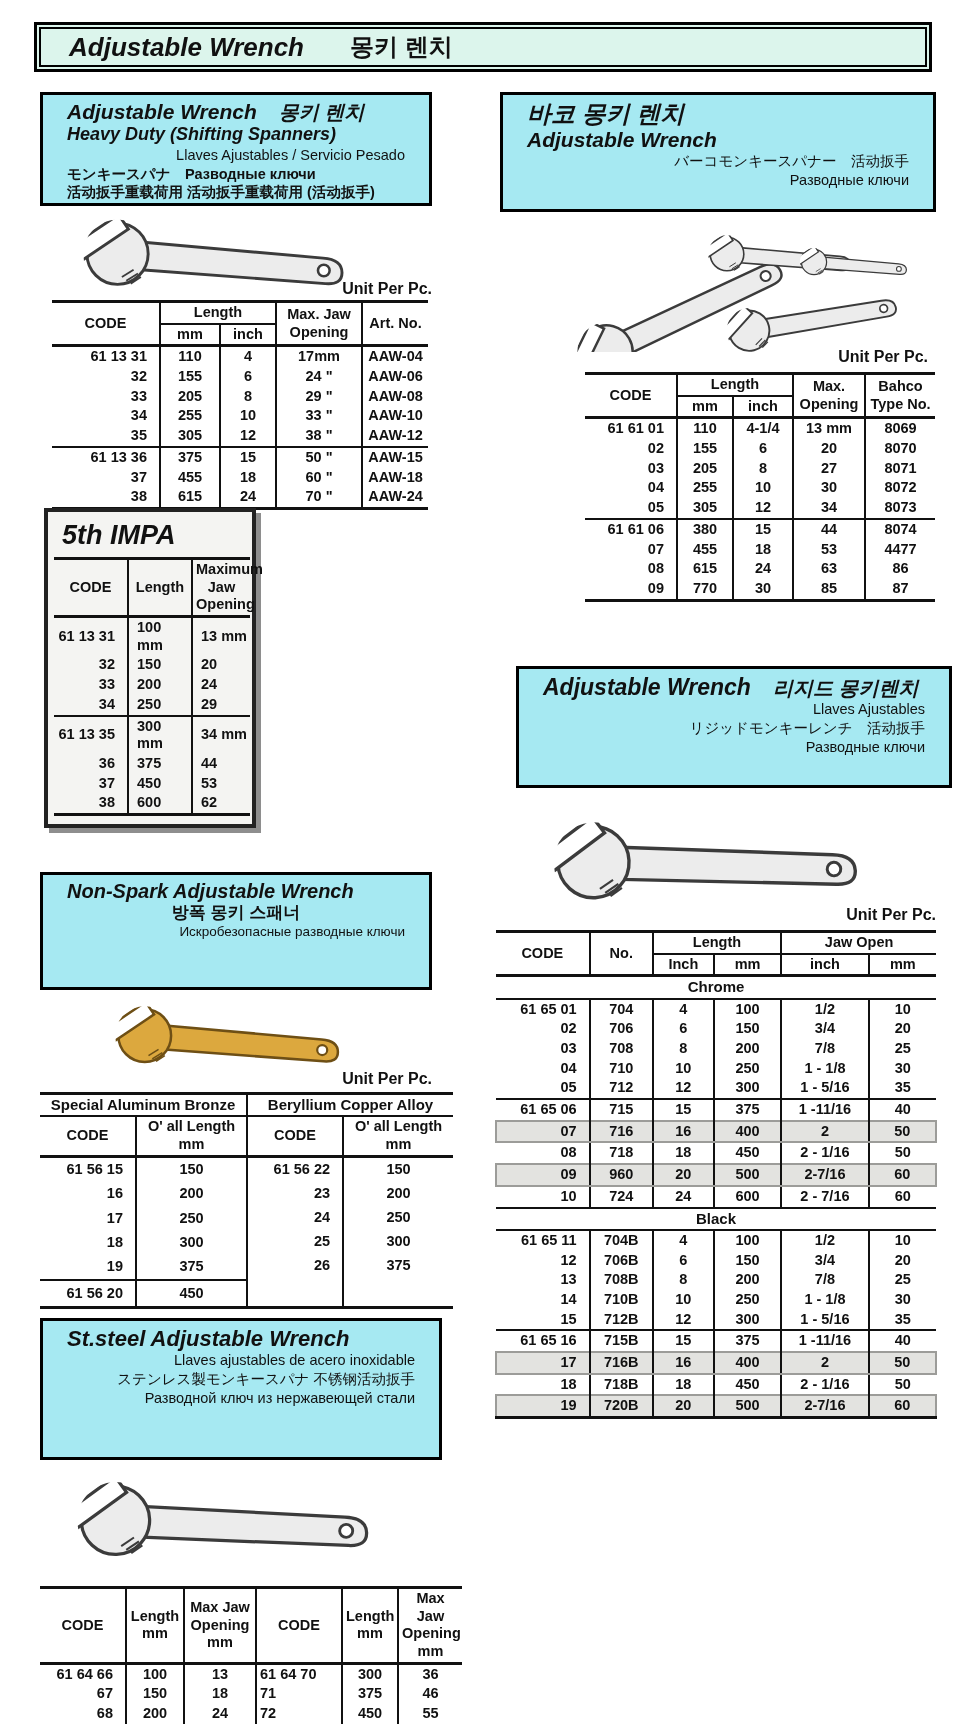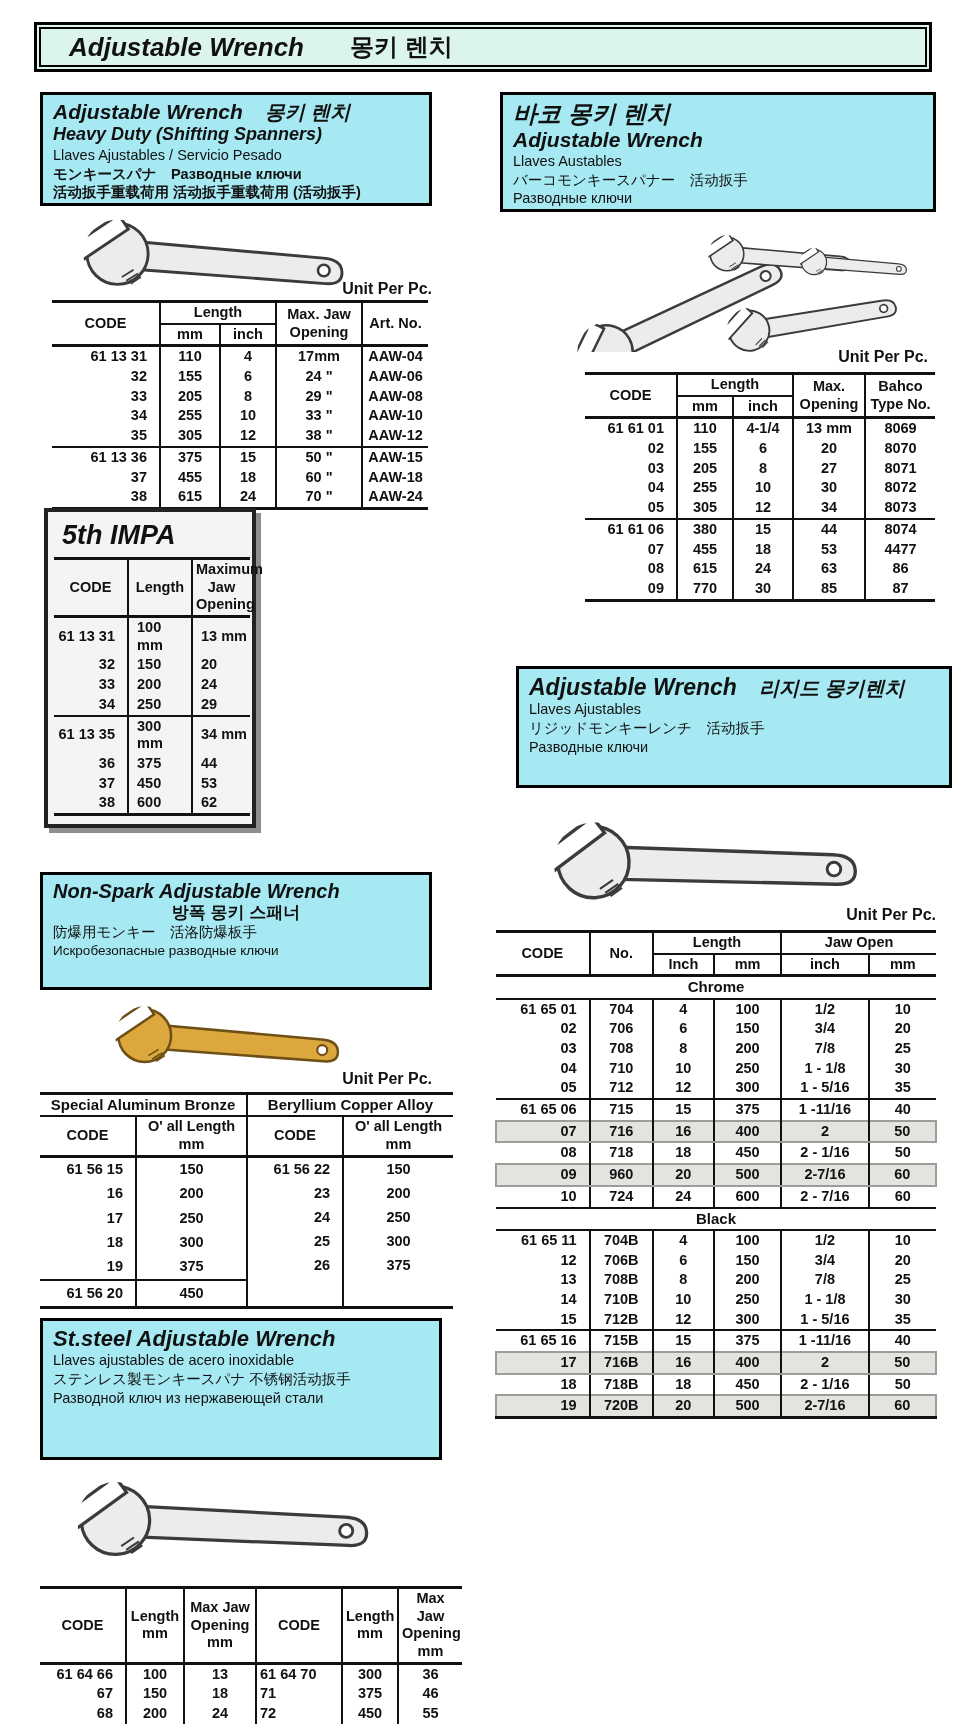--- a/index.html
+++ b/index.html
@@ -7,25 +7,25 @@
         font-family:"Liberation Sans", sans-serif;color:#111;}
   .abs{position:absolute;}
 
   
   .banner{left:34px;top:22px;width:898px;height:50px;border:3px solid #000;background:#dcf5ec;padding:2px;box-sizing:border-box;}
   .banner-inner{border:2px solid #000;height:100%;display:flex;align-items:center;gap:46px;padding-left:28px;box-sizing:border-box;}
   .banner-inner .en{font-style:italic;font-weight:bold;font-size:26px;}
   .banner-inner .ko{font-weight:bold;font-size:24px;}
 
   
-  .cyanbox{background:#a6e9f2;border:3px solid #000;box-sizing:border-box;padding:5px 10px;}
+  .cyanbox{background:#a6e9f2;border:3px solid #000;box-sizing:border-box;padding:5px 24px;}
   .cyanbox .t1{font-style:italic;font-weight:bold;font-size:21px;line-height:1.15;}
   .cyanbox .t1 .ko{margin-left:22px;font-size:20px;}
   .cyanbox .t2{font-style:italic;font-weight:bold;font-size:18px;line-height:1.2;}
-  .cyanbox .s{font-size:14.5px;line-height:1.3;}
+  .cyanbox .s{font-size:14.5px;line-height:1.3;text-align:right;}
   .cyanbox .sb{font-size:14.5px;line-height:1.3;font-weight:bold;}
 
   
   .unit{font-size:16px;font-weight:bold;text-align:right;width:150px;}
 
   
   table.ctab{border-collapse:collapse;table-layout:fixed;color:#111;
              border-top:3px solid #111;border-bottom:3px solid #111;}
   .ctab th,.ctab td{padding:1px 3px;text-align:center;vertical-align:middle;
                     line-height:1.22;font-size:14.5px;white-space:pre-line;}
@@ -266,21 +266,20 @@
             <td>600</td>
             <td>62</td>
           </tr>
         </tbody>
     </table>
   </div>
 
   <div class="abs cyanbox" style="left:500px;top:92px;width:436px;height:120px;">
     <div class="t1" style="font-size:24px;">바코 몽키  렌치</div>
     <div class="t1">Adjustable Wrench</div>
-    <div class="s">Llaves Austables</div>
     <div class="s">バーコモンキースパナー　活动扳手</div>
     <div class="s">Разводные ключи</div>
   </div>
 
   <svg class="abs wrench-img" style="left:545px;top:226px;" width="380" height="126" viewBox="0 0 380 126" aria-hidden="true">
     <use href="#wrench-silver" transform="translate(0,118) rotate(-30) scale(0.62)"></use>
     <use href="#wrench-silver" transform="translate(150,4) scale(0.40)"></use>
     <use href="#wrench-silver" transform="translate(245,18) scale(0.30)"></use>
     <use href="#wrench-silver" transform="translate(160,86) rotate(-14) scale(0.48)"></use>
   </svg>
@@ -584,21 +583,20 @@
           <td>500</td>
           <td>2-7/16</td>
           <td>60</td>
         </tr>
       </tbody>
   </table>
 
   <div class="abs cyanbox" style="left:40px;top:872px;width:392px;height:118px;">
     <div class="t1" style="font-size:20px;">Non-Spark Adjustable Wrench</div>
     <div class="t2" style="font-style:normal;text-align:center;font-size:17px;">방폭 몽키 스패너</div>
-    <div class="s">防爆用モンキー　活洛防爆板手</div>
     <div class="s" style="font-size:13.5px;">Искробезопасные разводные ключи</div>
   </div>
 
   <svg class="abs wrench-img" style="left:55px;top:998px;" width="330" height="74" viewBox="0 0 400 118" aria-hidden="true">
     <use href="#wrench-bronze"></use>
   </svg>
 
   <div class="abs unit" style="left:282px;top:1070px;">Unit Per Pc.</div>
 
   <div class="abs pair" style="left:40px;top:1092px;">

